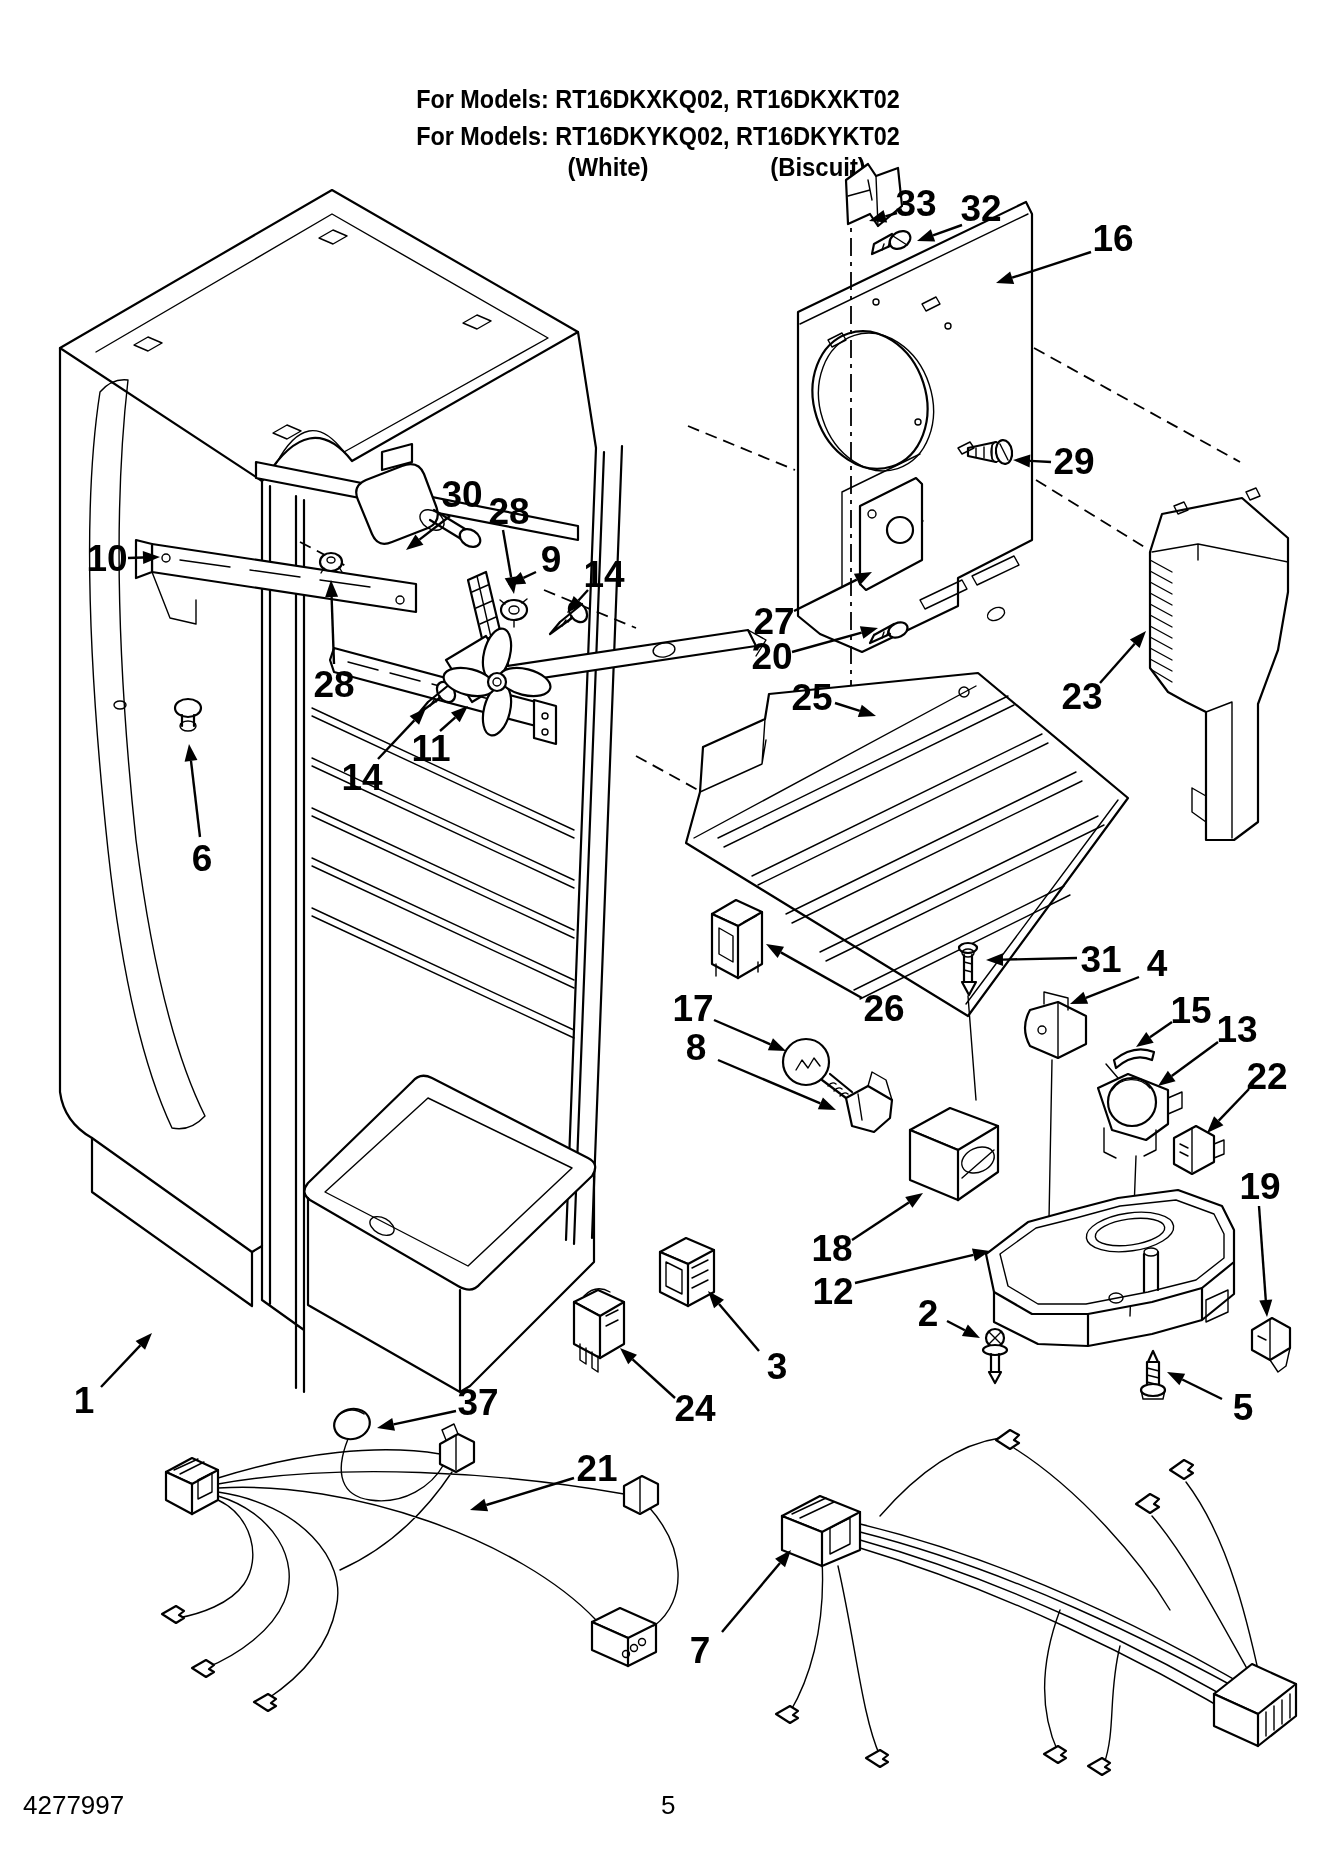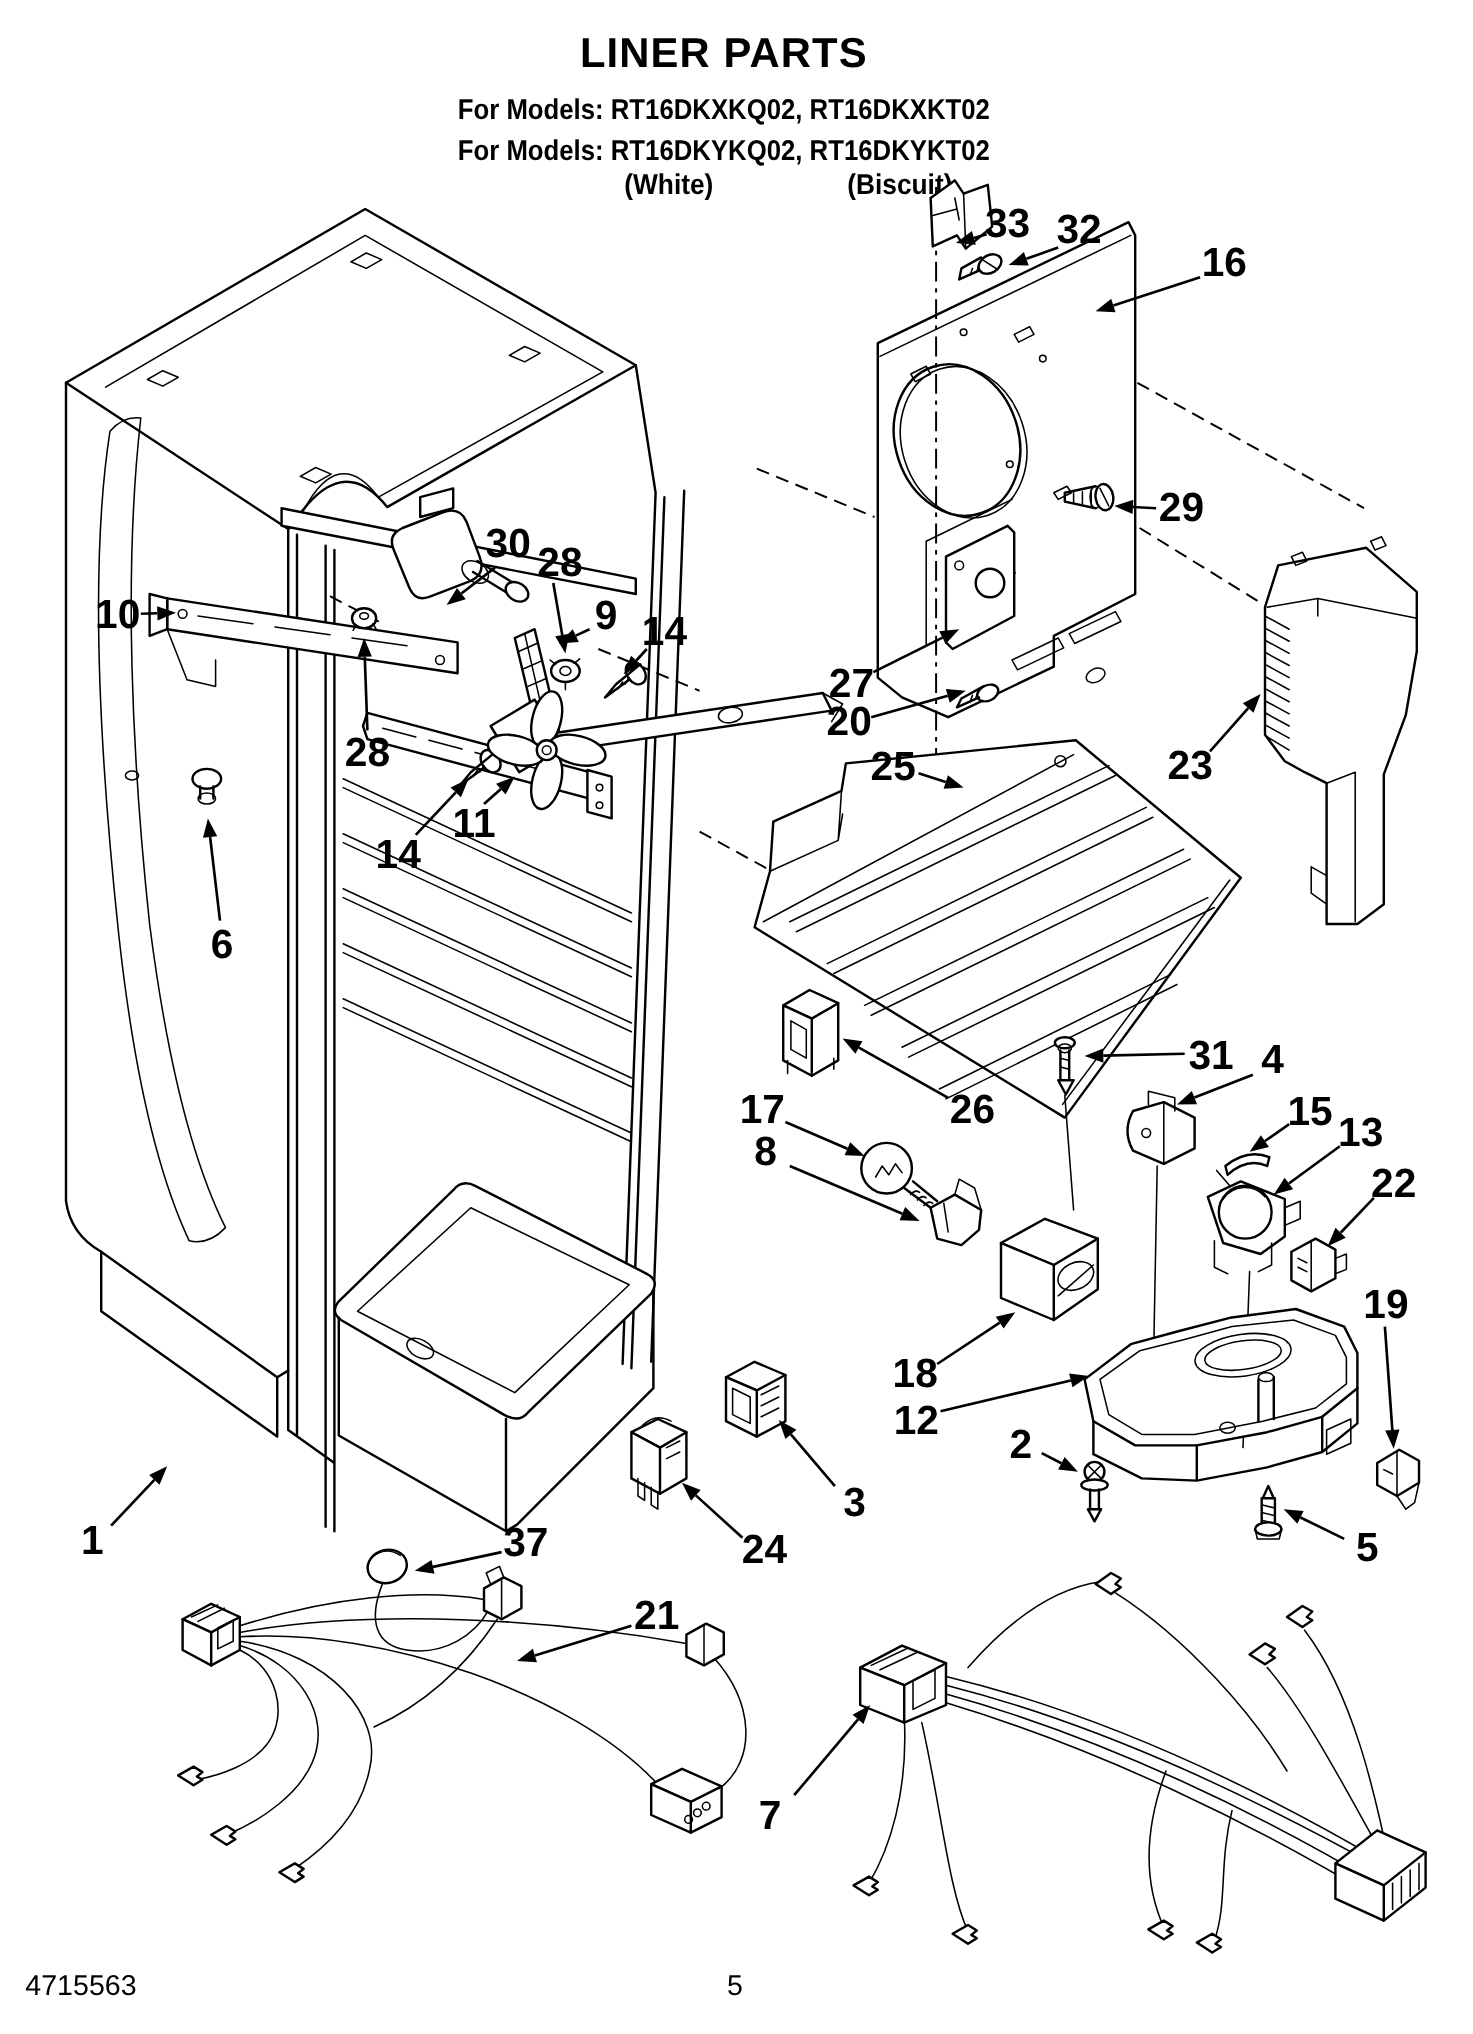--- a/index.html
+++ b/index.html
@@ -23,21 +23,20 @@
   .leader{stroke:#000;stroke-width:2.4;}
   .ahead{fill:#000;stroke:none;}
   .callout{font-family:"Liberation Sans",sans-serif;font-size:37px;font-weight:bold;
            text-anchor:middle;dominant-baseline:central;fill:#000;}
 </style>
 </head>
 <body>
 
 <div class="page">
 
-  <div class="title">LINER PARTS</div>
   <div class="models m1">For Models: RT16DKXKQ02, RT16DKXKT02</div>
   <div class="models m2">For Models: RT16DKYKQ02, RT16DKYKT02</div>
   <div class="finish fwhite">(White)</div>
   <div class="finish fbiscuit">(Biscuit)</div>
 
   <svg width="1339" height="1849" viewBox="0 0 1339 1849">
 
     <g>
       <path class="lnw" d="M60,348 L332,190 L578,332 L352,461 Q310,408 266,477 L262,481 Z"></path>
       <path class="thin" d="M96,352 L332,214 L548,338 L344,452 Q308,404 276,464"></path>
@@ -507,15 +506,15 @@
           <text x="597" y="1468" class="callout">21</text>
         </g>
         <g>
           <line x1="722" y1="1632" x2="780.0545779513818" y2="1563.0076030142998" class="leader"></line>
           <polygon points="791,1550 775.0810826812084,1558.8225887015928 785.0280732215552,1567.1926173270067" class="ahead"></polygon>
           <text x="700" y="1650" class="callout">7</text>
         </g>
       </g>
   </svg>
 
-  <div class="footer-num">4715563</div>
+  <div class="footer-num">4277997</div>
   <div class="footer-page">5</div>
 </div>
 
 </body></html>

